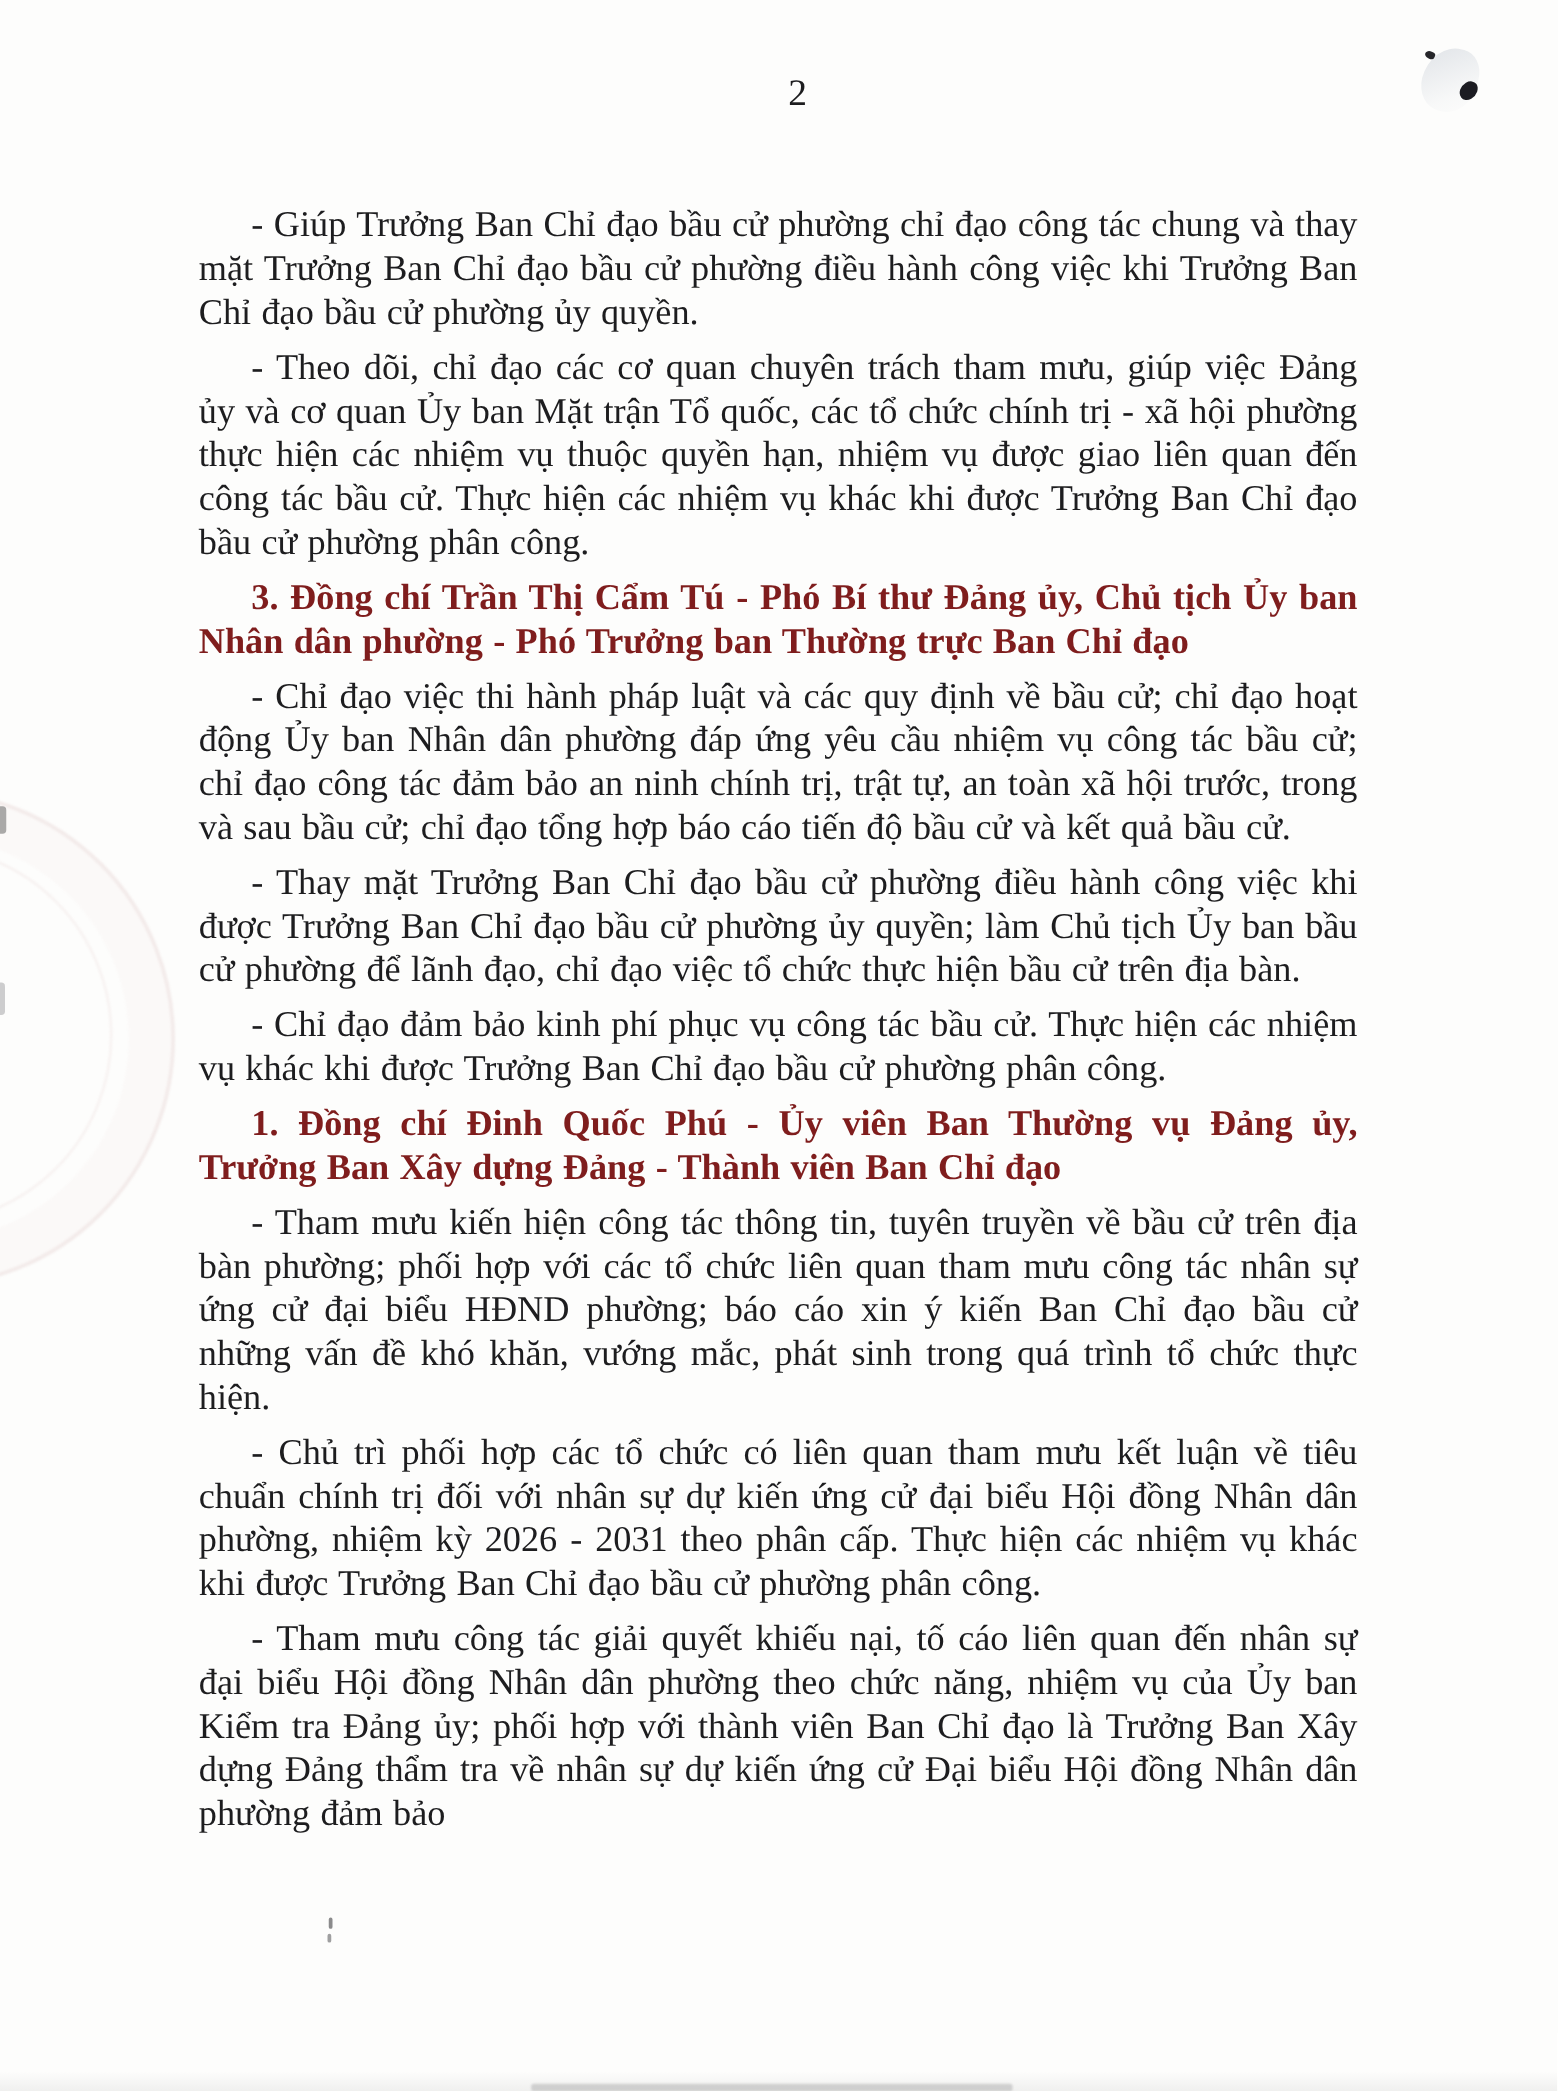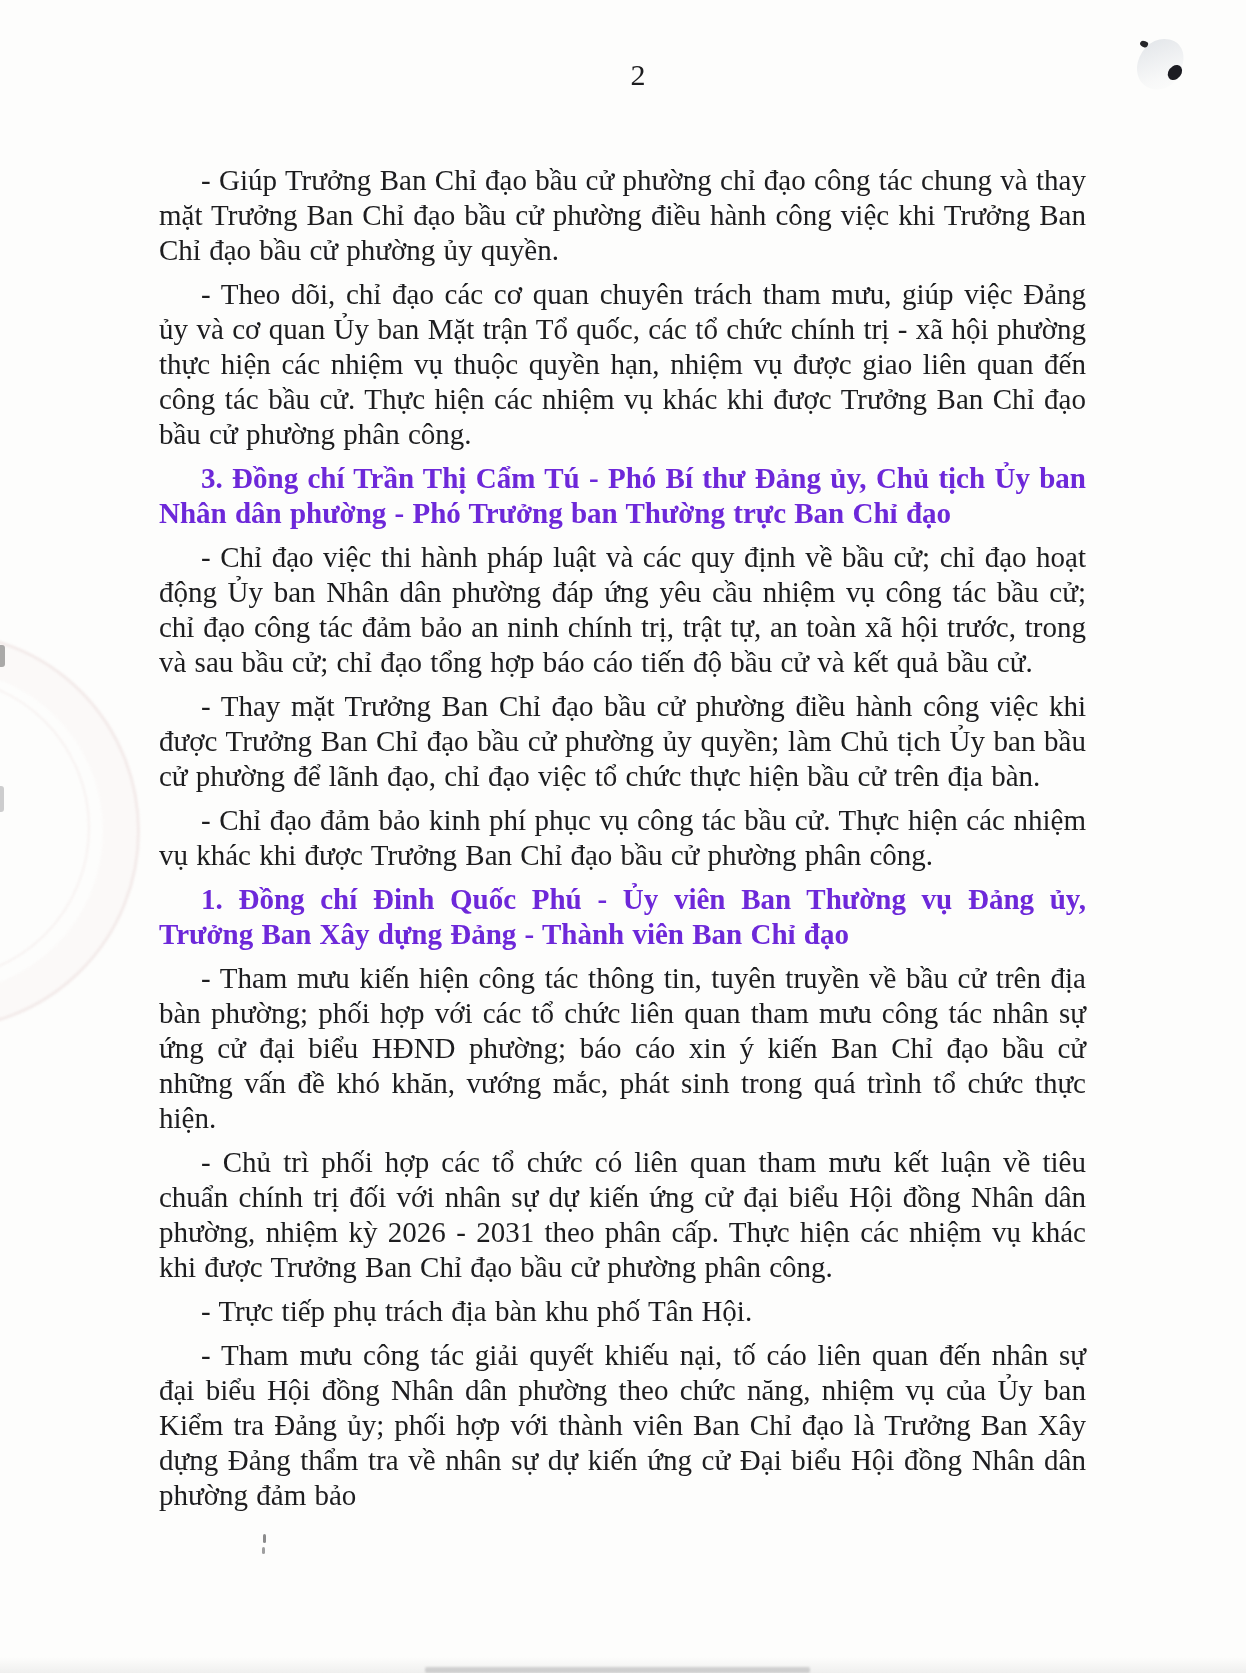--- a/index.html
+++ b/index.html
@@ -37,21 +37,21 @@
   .content p {
     margin: 0 0 9px 0;
     font-size: 29px;
     line-height: 35px;
     text-align: justify;
     text-indent: 42px;
     word-spacing: 1px;
   }
   .content p.heading {
     font-weight: bold;
-    color: #6d28d9;
+    color: #7f1d1d;
   }
   
   .artifact { position: absolute; pointer-events: none; }
   .ink-smudge {
     left: 1138px; top: 38px; width: 44px; height: 52px;
     background: linear-gradient(145deg, rgba(148,160,178,0.28) 0%, rgba(148,160,178,0.05) 70%, rgba(148,160,178,0) 100%);
     border-radius: 60% 40% 55% 45%;
     transform: rotate(14deg);
   }
   .ink-dot-small {
@@ -120,21 +120,20 @@
   <div class="content">
     <p class="body">- Giúp Trưởng Ban Chỉ đạo bầu cử phường chỉ đạo công tác chung và thay mặt Trưởng Ban Chỉ đạo bầu cử phường điều hành công việc khi Trưởng Ban Chỉ đạo bầu cử phường ủy quyền.</p>
     <p class="body">- Theo dõi, chỉ đạo các cơ quan chuyên trách tham mưu, giúp việc Đảng ủy và cơ quan Ủy ban Mặt trận Tổ quốc, các tổ chức chính trị - xã hội phường thực hiện các nhiệm vụ thuộc quyền hạn, nhiệm vụ được giao liên quan đến công tác bầu cử. Thực hiện các nhiệm vụ khác khi được Trưởng Ban Chỉ đạo bầu cử phường phân công.</p>
     <p class="heading">3. Đồng chí Trần Thị Cẩm Tú - Phó Bí thư Đảng ủy, Chủ tịch Ủy ban Nhân dân phường - Phó Trưởng ban Thường trực Ban Chỉ đạo</p>
     <p class="body">- Chỉ đạo việc thi hành pháp luật và các quy định về bầu cử; chỉ đạo hoạt động Ủy ban Nhân dân phường đáp ứng yêu cầu nhiệm vụ công tác bầu cử; chỉ đạo công tác đảm bảo an ninh chính trị, trật tự, an toàn xã hội trước, trong và sau bầu cử; chỉ đạo tổng hợp báo cáo tiến độ bầu cử và kết quả bầu cử.</p>
     <p class="body">- Thay mặt Trưởng Ban Chỉ đạo bầu cử phường điều hành công việc khi được Trưởng Ban Chỉ đạo bầu cử phường ủy quyền; làm Chủ tịch Ủy ban bầu cử phường để lãnh đạo, chỉ đạo việc tổ chức thực hiện bầu cử trên địa bàn.</p>
     <p class="body">- Chỉ đạo đảm bảo kinh phí phục vụ công tác bầu cử. Thực hiện các nhiệm vụ khác khi được Trưởng Ban Chỉ đạo bầu cử phường phân công.</p>
     <p class="heading">1. Đồng chí Đinh Quốc Phú - Ủy viên Ban Thường vụ Đảng ủy, Trưởng Ban Xây dựng Đảng - Thành viên Ban Chỉ đạo</p>
     <p class="body">- Tham mưu kiến hiện công tác thông tin, tuyên truyền về bầu cử trên địa bàn phường; phối hợp với các tổ chức liên quan tham mưu công tác nhân sự ứng cử đại biểu HĐND phường; báo cáo xin ý kiến Ban Chỉ đạo bầu cử những vấn đề khó khăn, vướng mắc, phát sinh trong quá trình tổ chức thực hiện.</p>
     <p class="body">- Chủ trì phối hợp các tổ chức có liên quan tham mưu kết luận về tiêu chuẩn chính trị đối với nhân sự dự kiến ứng cử đại biểu Hội đồng Nhân dân phường, nhiệm kỳ 2026 - 2031 theo phân cấp. Thực hiện các nhiệm vụ khác khi được Trưởng Ban Chỉ đạo bầu cử phường phân công.</p>
-    <p class="body">- Trực tiếp phụ trách địa bàn khu phố Tân Hội.</p>
     <p class="body">- Tham mưu công tác giải quyết khiếu nại, tố cáo liên quan đến nhân sự đại biểu Hội đồng Nhân dân phường theo chức năng, nhiệm vụ của Ủy ban Kiểm tra Đảng ủy; phối hợp với thành viên Ban Chỉ đạo là Trưởng Ban Xây dựng Đảng thẩm tra về nhân sự dự kiến ứng cử Đại biểu Hội đồng Nhân dân phường đảm bảo</p>
   </div>
 
   <div class="artifact ink-smudge"></div>
   <div class="artifact ink-dot-small"></div>
   <div class="artifact ink-dot-large"></div>
   <div class="artifact stamp-bleed"></div>
   <div class="artifact stamp-bleed-inner"></div>
   <div class="artifact edge-mark-upper"></div>
   <div class="artifact edge-mark-lower"></div>

